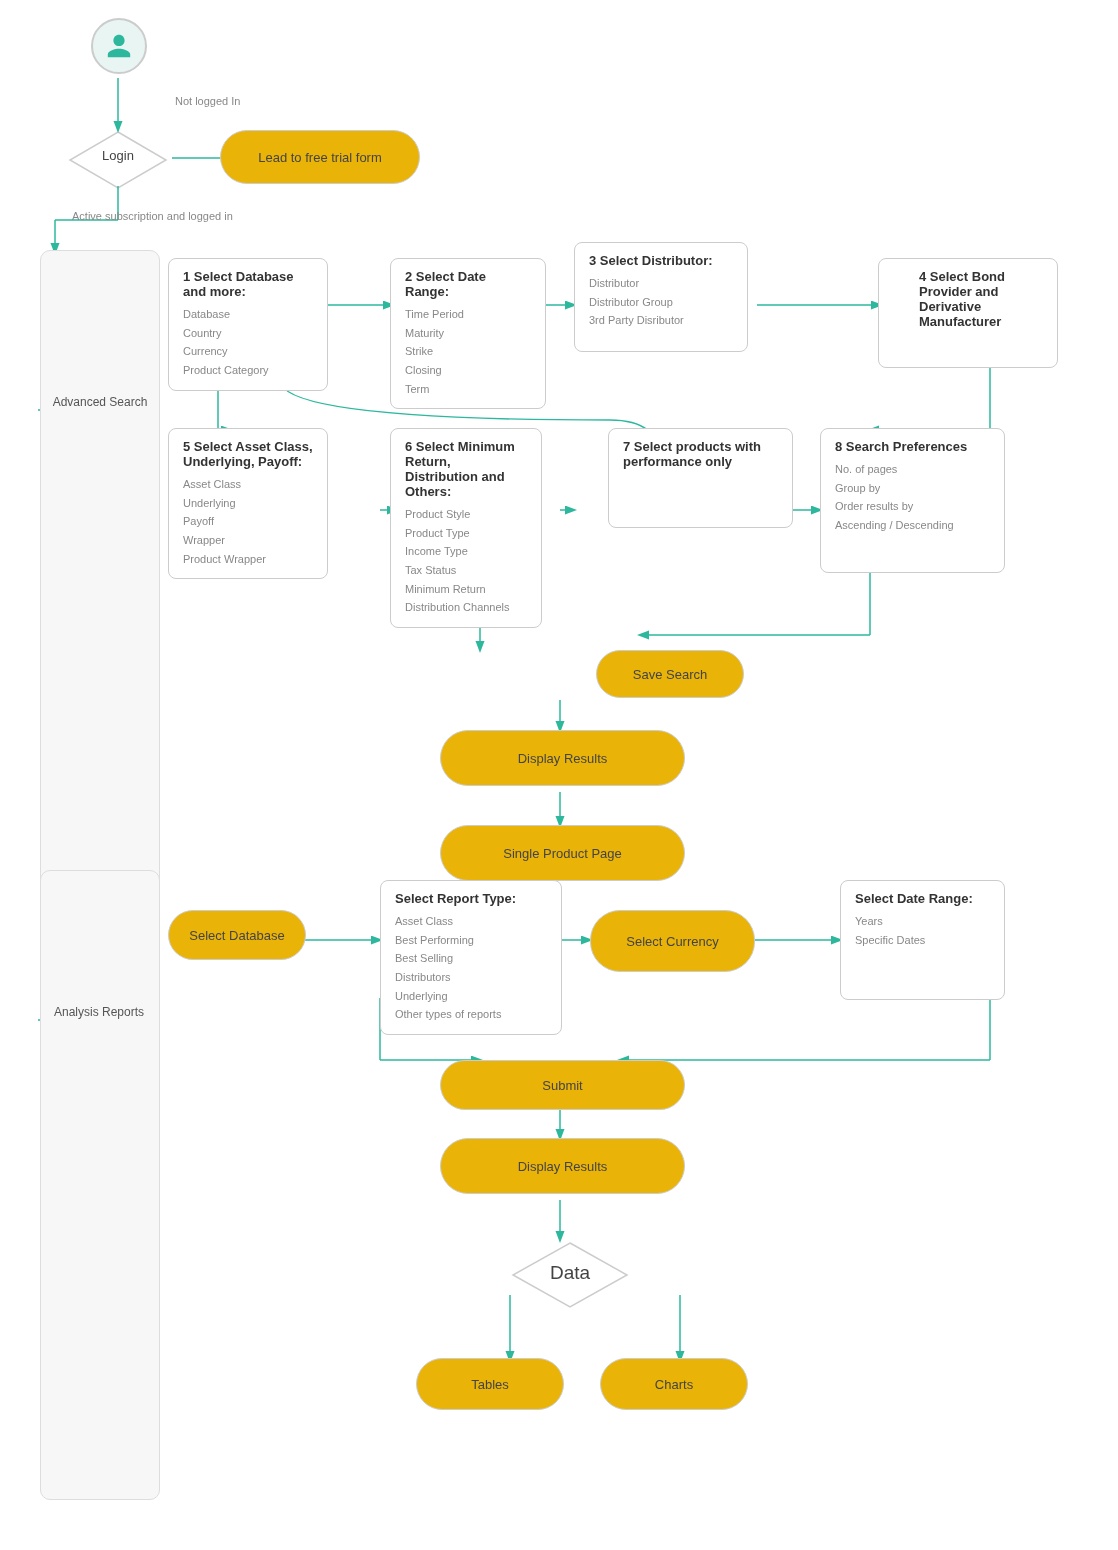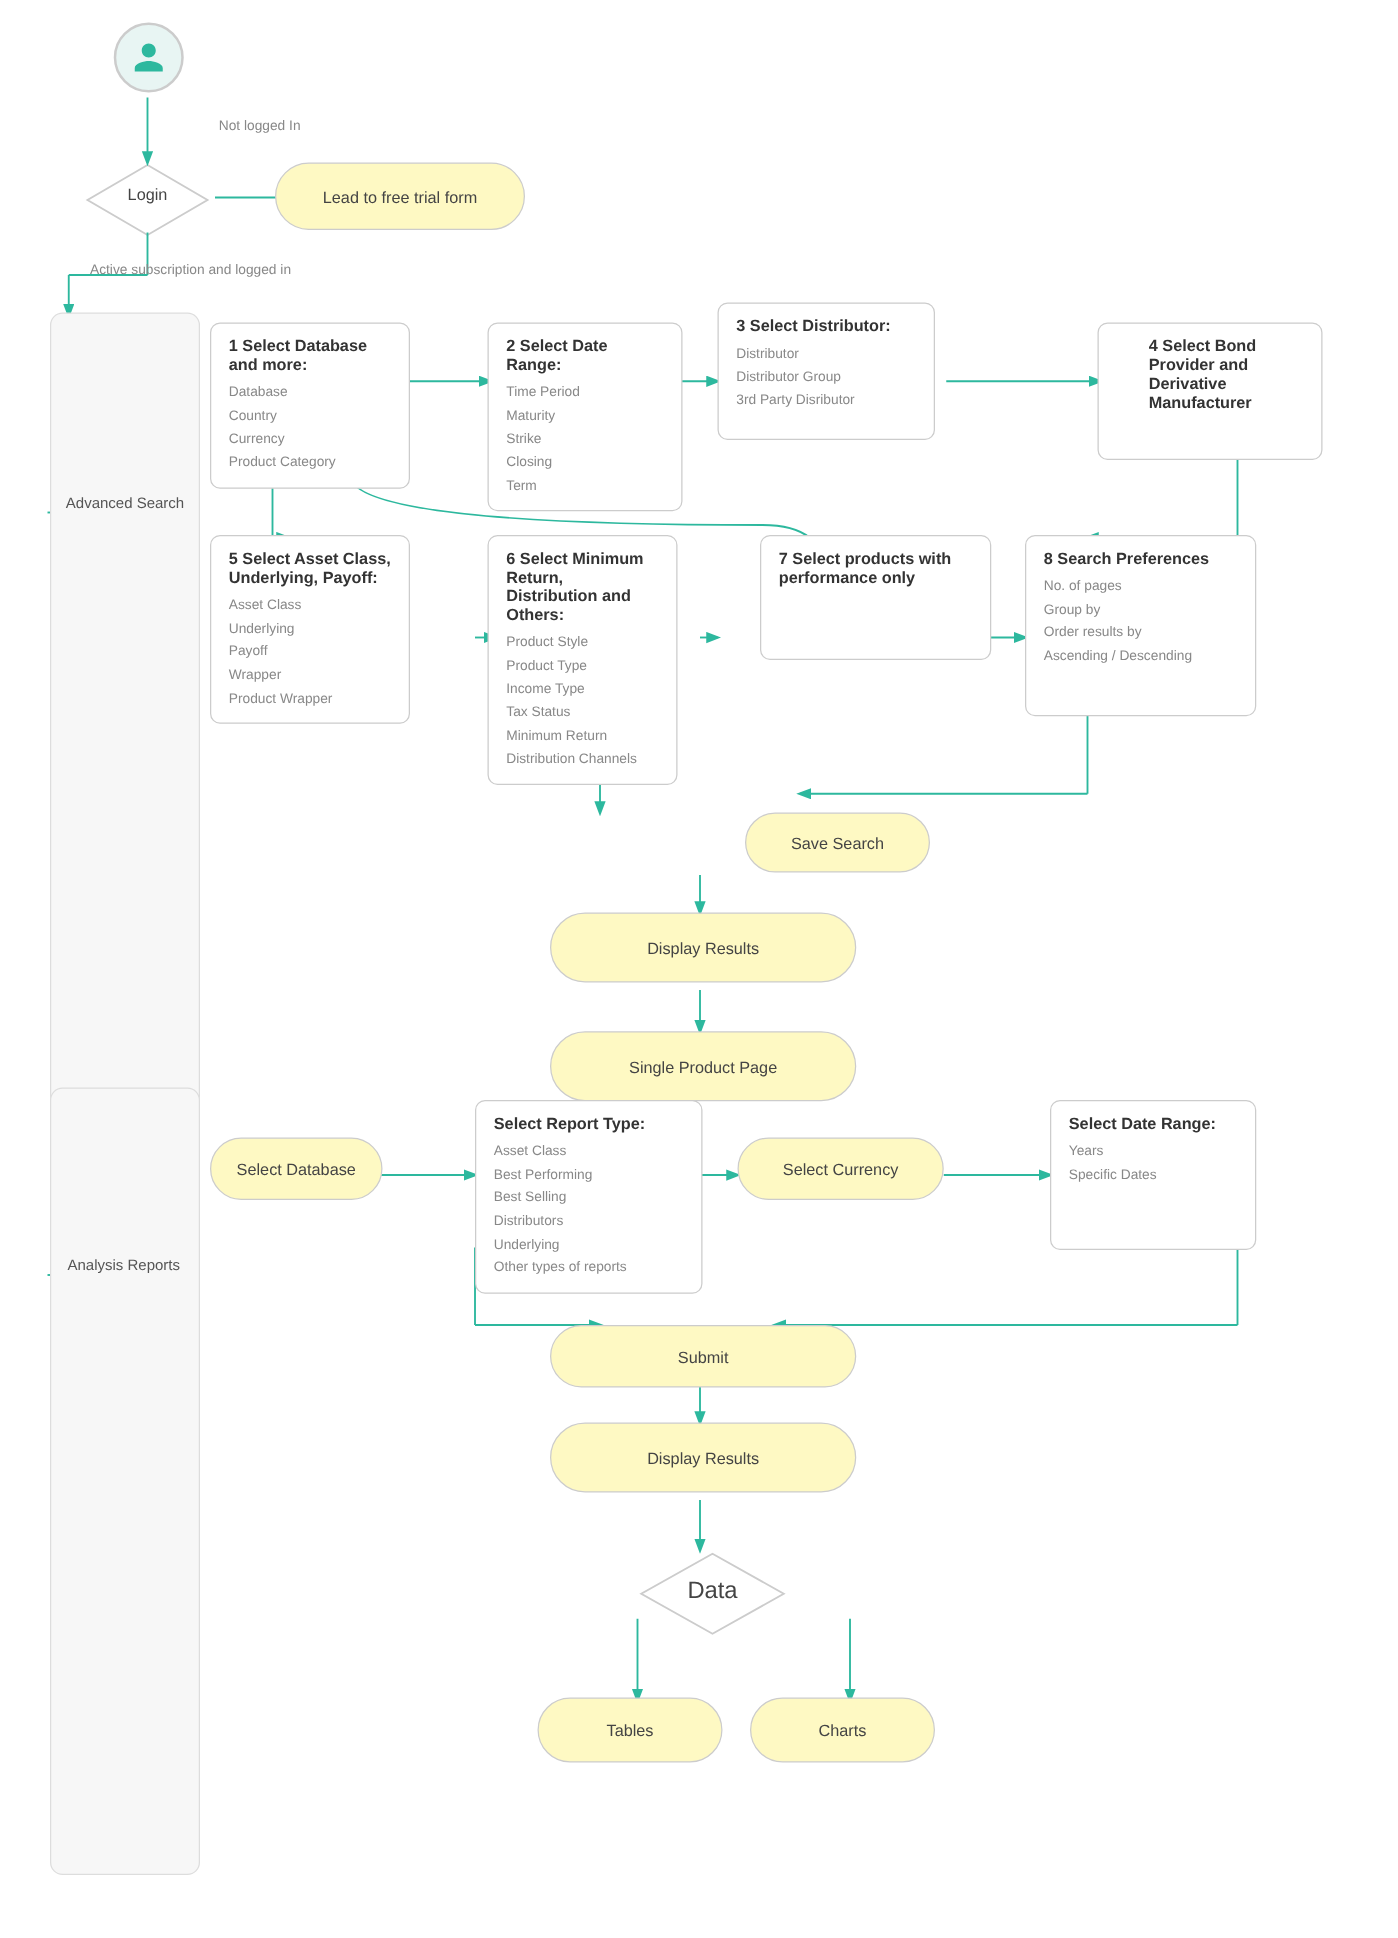--- a/index.html
+++ b/index.html
@@ -39,21 +39,21 @@
     }
 
     .node-box .sub-items {
       font-size: 11px;
       color: #888;
       line-height: 1.7;
     }
 
     .node-rounded {
       position: absolute;
-      background: #fef9c3;
+      background: #eab308;
       border: 1.5px solid #ccc;
       border-radius: 30px;
       display: flex;
       align-items: center;
       justify-content: center;
       font-size: 13px;
       color: #444;
       text-align: center;
     }
 
@@ -270,21 +270,21 @@
     <span>Select Database</span>
   </div>
 
   <div class="node-box" style="left:380px; top:880px; width:182px; min-height:130px;">
     <div class="title">Select Report Type:</div>
     <div class="sub-items">
       Asset Class<br>Best Performing<br>Best Selling<br>Distributors<br>Underlying<br>Other types of reports
     </div>
   </div>
 
-  <div class="node-rounded" style="left:590px; top:910px; width:165px; height:50px;">
+  <div class="node-rounded" style="left:590px; top:910px; width:165px; height:62px;">
     <span>Select Currency</span>
   </div>
 
   <div class="node-box" style="left:840px; top:880px; width:165px; min-height:120px;">
     <div class="title">Select Date Range:</div>
     <div class="sub-items">
       Years<br>Specific Dates
     </div>
   </div>
 
@@ -296,21 +296,21 @@
     <span>Display Results</span>
   </div>
 
   <div style="position:absolute; left:510px; top:1240px; width:120px; height:70px;">
     <svg width="120" height="70" viewBox="0 0 120 70">
       <polygon points="60,3 117,35 60,67 3,35" fill="white" stroke="#ccc" stroke-width="1.5"></polygon>
     </svg>
     <div style="position:absolute; top:22px; left:0; width:120px; text-align:center; font-size:19px; color:#444; z-index:3;">Data</div>
   </div>
 
-  <div class="node-rounded" style="left:430px; top:1358px; width:148px; height:52px;">
+  <div class="node-rounded" style="left:416px; top:1358px; width:148px; height:52px;">
     <span>Tables</span>
   </div>
 
   <div class="node-rounded" style="left:600px; top:1358px; width:148px; height:52px;">
     <span>Charts</span>
   </div>
 
 </div>
 
 </body></html>

